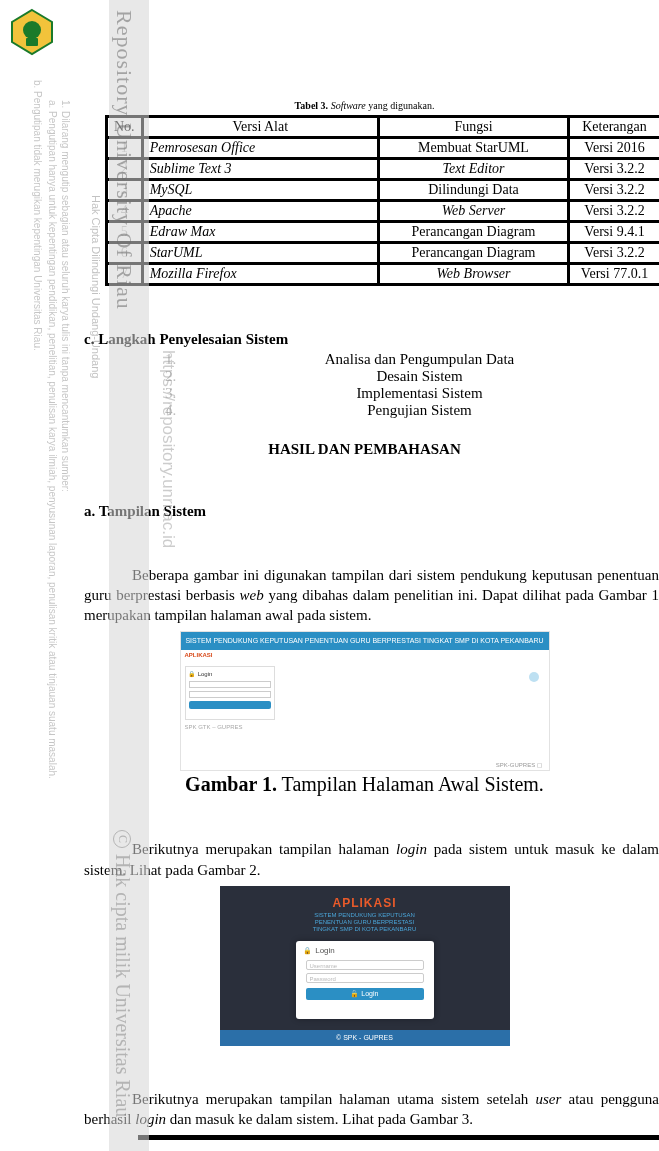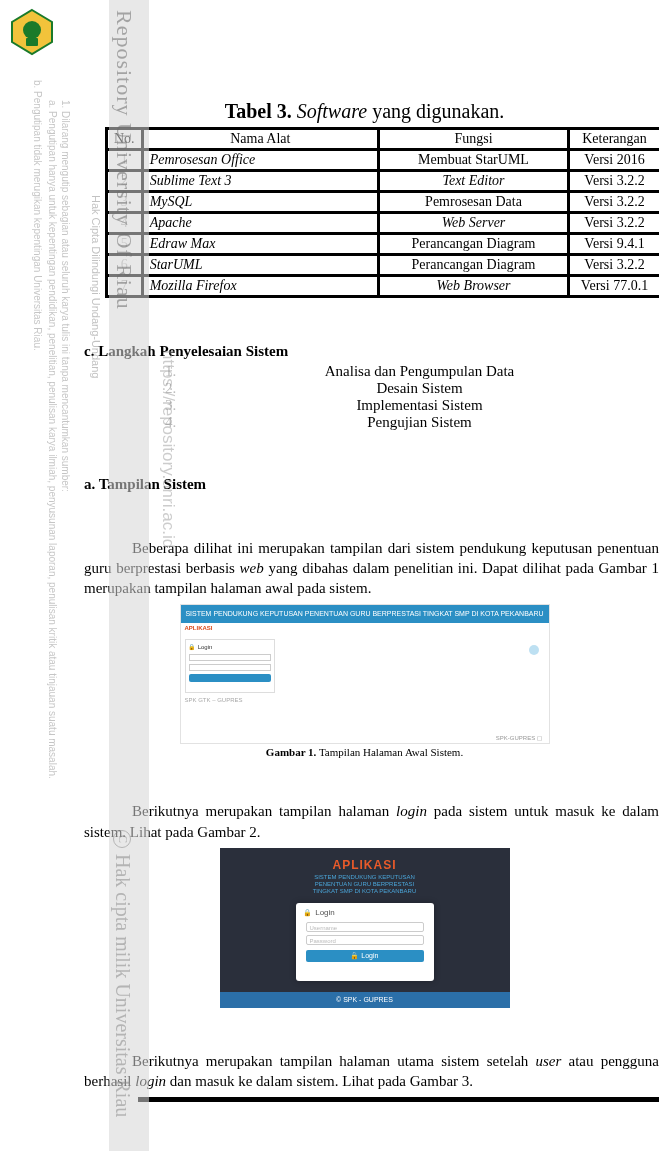--- a/index.html
+++ b/index.html
@@ -99,21 +99,21 @@
   
   .page {
     position: absolute;
     left: 70px;
     top: 0;
     right: 0;
     padding: 100px 0 0 0;
     z-index: 2;
   }
 
-  .tabcap { text-align: center; font-size: 20px; margin-bottom: 4px; }
+  .tabcap { text-align: center; font-size: 10px; margin-bottom: 4px; }
   .tabcap b { font-weight: bold; }
   .tabcap i { font-style: italic; }
 
   table.soft {
     width: 557px;
     margin-left: 35px;
     border-collapse: collapse;
     font-size: 14px;
   }
   table.soft th, table.soft td {
@@ -150,21 +150,21 @@
   .shot1 .bar { position: absolute; left:0; right:0; top:0; height:18px; background:#2b8fc4; color:#fff; font-size:7px; line-height:18px; text-align:center; font-family:Arial,sans-serif; }
   .shot1 .brand { position:absolute; top:20px; left:4px; font-size:6px; color:#d84a1a; font-weight:bold; font-family:Arial,sans-serif; }
   .shot1 .loginbox { position:absolute; top:34px; left:4px; width:90px; height:54px; border:1px solid #ddd; font-size:6px; font-family:Arial,sans-serif; padding:3px; text-align:left; color:#666; }
   .shot1 .loginbox .lh { color:#333; margin-bottom:4px; }
   .shot1 .loginbox .lf { display:block; border:1px solid #ccc; height:7px; margin-bottom:3px; }
   .shot1 .loginbox .lb { display:block; background:#2b8fc4; height:8px; border-radius:2px; }
   .shot1 .note { position:absolute; top:92px; left:4px; font-size:6px; color:#aaa; font-family:Arial,sans-serif; }
   .shot1 .dot { position:absolute; top:40px; right:10px; width:10px; height:10px; border-radius:50%; background:#bde0f2; }
   .shot1 .by { position:absolute; bottom:2px; right:6px; font-size:6px; color:#999; font-family:Arial,sans-serif; text-align:right; }
 
-  .figcap { font-size: 11px; text-align:center; margin-top:2px; }
+  .figcap { font-size: 20px; text-align:center; margin-top:2px; }
   .figcap b { font-weight:bold; }
   .figcap i { font-style:italic; }
 
   
   .fig .shot2 {
     position: relative;
     width: 290px; height: 160px; margin: 0 auto;
     background:#2a2f3b;
   }
   .shot2 .brandwrap { text-align:center; padding-top:10px; font-family:Arial,sans-serif; }
@@ -201,40 +201,40 @@
 <div class="page">
 
   <div class="tabcap">
     <b>Tabel 3.</b> <i>Software</i><span> yang digunakan.</span>
   </div>
 
   <table class="soft">
     <tbody>
         <tr>
       <th>No.</th>
-      <th>Nama Alat</th>
+      <th>Versi Alat</th>
       <th>Fungsi</th>
       <th>Keterangan</th>
     </tr>
     <tr>
           <td class="no">1</td>
           <td class="nama">Pemrosesan Office</td>
           <td class="fun">Membuat StarUML</td>
           <td class="ket">Versi 2016</td>
         </tr>
     <tr>
           <td class="no">2</td>
           <td class="nama"><i>Sublime Text 3</i></td>
           <td class="fun"><i>Text Editor</i></td>
           <td class="ket">Versi 3.2.2</td>
         </tr>
     <tr>
           <td class="no">3</td>
           <td class="nama">MySQL</td>
-          <td class="fun">Pemrosesan Data</td>
+          <td class="fun">Dilindungi Data</td>
           <td class="ket">Versi 3.2.2</td>
         </tr>
     <tr>
           <td class="no">4</td>
           <td class="nama">Apache</td>
           <td class="fun"><i>Web Server</i></td>
           <td class="ket">Versi 3.2.2</td>
         </tr>
     <tr>
           <td class="no">5</td>
@@ -260,25 +260,26 @@
   <div class="section">
     <p class="head">c. Langkah Penyelesaian Sistem</p>
     <ol class="steps">
       <li><span>Analisa dan Pengumpulan Data</span></li>
       <li><span>Desain Sistem</span></li>
       <li><span>Implementasi Sistem</span></li>
       <li><span>Pengujian Sistem</span></li>
     </ol>
   </div>
 
+  <h3 class="center">HASIL DAN PEMBAHASAN</h3>
 
   <div class="section">
     <p class="head">a. Tampilan Sistem</p>
     <p class="indent2">
-      <span>Beberapa dilihat ini merupakan tampilan dari sistem pendukung keputusan penentuan guru berprestasi berbasis </span><i>web</i><span> yang dibahas dalam penelitian ini. Dapat dilihat pada Gambar 1 merupakan tampilan halaman awal pada sistem.</span>
+      <span>Beberapa gambar ini digunakan tampilan dari sistem pendukung keputusan penentuan guru berprestasi berbasis </span><i>web</i><span> yang dibahas dalam penelitian ini. Dapat dilihat pada Gambar 1 merupakan tampilan halaman awal pada sistem.</span>
     </p>
   </div>
 
   <div class="fig">
     <div class="shot1">
       <div class="bar">SISTEM PENDUKUNG KEPUTUSAN PENENTUAN GURU BERPRESTASI TINGKAT SMP DI KOTA PEKANBARU</div>
       <div class="brand">APLIKASI</div>
       <div class="loginbox">
         <div class="lh">🔒 Login</div>
         <span class="lf"></span>

